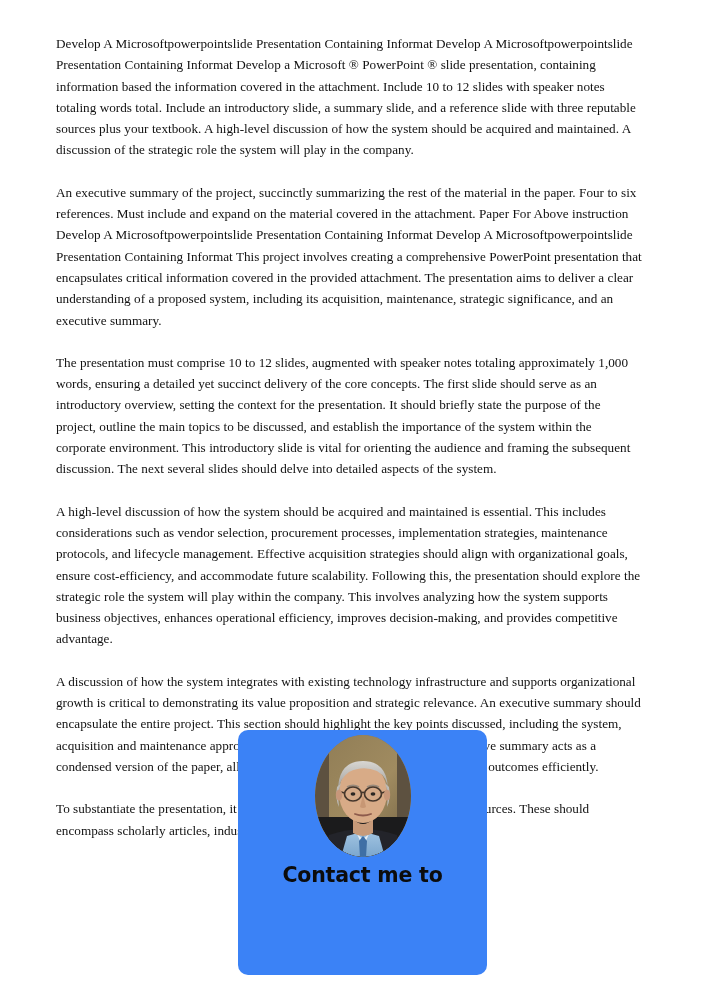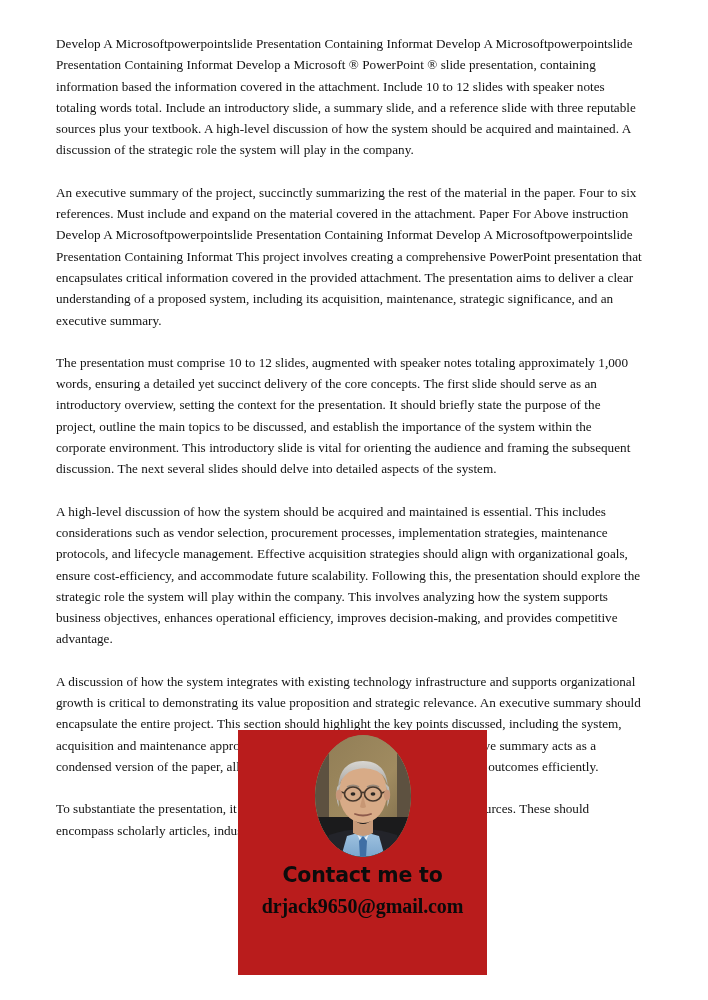--- a/index.html
+++ b/index.html
@@ -103,21 +103,21 @@
 
   <div class="page-body">
     <p class="para">Develop A Microsoftpowerpointslide Presentation Containing Informat Develop A Microsoftpowerpointslide Presentation Containing Informat Develop a Microsoft ® PowerPoint ® slide presentation, containing information based the information covered in the attachment. Include 10 to 12 slides with speaker notes totaling words total. Include an introductory slide, a summary slide, and a reference slide with three reputable sources plus your textbook. A high-level discussion of how the system should be acquired and maintained. A discussion of the strategic role the system will play in the company.</p>
     <p class="para">An executive summary of the project, succinctly summarizing the rest of the material in the paper. Four to six references. Must include and expand on the material covered in the attachment. Paper For Above instruction Develop A Microsoftpowerpointslide Presentation Containing Informat Develop A Microsoftpowerpointslide Presentation Containing Informat This project involves creating a comprehensive PowerPoint presentation that encapsulates critical information covered in the provided attachment. The presentation aims to deliver a clear understanding of a proposed system, including its acquisition, maintenance, strategic significance, and an executive summary.</p>
     <p class="para">The presentation must comprise 10 to 12 slides, augmented with speaker notes totaling approximately 1,000 words, ensuring a detailed yet succinct delivery of the core concepts. The first slide should serve as an introductory overview, setting the context for the presentation. It should briefly state the purpose of the project, outline the main topics to be discussed, and establish the importance of the system within the corporate environment. This introductory slide is vital for orienting the audience and framing the subsequent discussion. The next several slides should delve into detailed aspects of the system.</p>
     <p class="para">A high-level discussion of how the system should be acquired and maintained is essential. This includes considerations such as vendor selection, procurement processes, implementation strategies, maintenance protocols, and lifecycle management. Effective acquisition strategies should align with organizational goals, ensure cost-efficiency, and accommodate future scalability. Following this, the presentation should explore the strategic role the system will play within the company. This involves analyzing how the system supports business objectives, enhances operational efficiency, improves decision-making, and provides competitive advantage.</p>
     <p class="para">A discussion of how the system integrates with existing technology infrastructure and supports organizational growth is critical to demonstrating its value proposition and strategic relevance. An executive summary should encapsulate the entire project. This section should highlight the key points discussed, including the system, acquisition and maintenance approaches, strategic role, and benefits. The executive summary acts as a condensed version of the paper, allowing readers to grasp the core objectives and outcomes efficiently.</p>
     <p class="para">To substantiate the presentation, it is necessary to include four to six reputable sources. These should encompass scholarly articles, industry reports, and reliable publications that</p>
   </div>
 
-  <div id="contact-card" style="background: #b91c1c;">
+  <div id="contact-card" style="background: #3b82f6; border-radius: 10px;">
 
     <div class="avatar-wrap">
       <svg class="avatar-svg" viewBox="0 0 96 122" preserveAspectRatio="xMidYMid slice">
         <defs>
           <clipPath id="ovalclip">
               <ellipse cx="48" cy="61" rx="48" ry="61"></ellipse>
             </clipPath>
           <linearGradient id="wallg" x1="0" y1="0" x2="1" y2="1">
             <stop offset="0%" stop-color="#8f7c55"></stop>
             <stop offset="55%" stop-color="#a08b60"></stop>
@@ -168,18 +168,17 @@
           <path d="M40 79 Q48 82 56 79" stroke="#8d5b4c" stroke-width="1.8" fill="none" stroke-linecap="round"></path>
 
           <ellipse cx="24" cy="60" rx="3.2" ry="5.5" fill="#c7977a"></ellipse>
           <ellipse cx="72" cy="60" rx="3.2" ry="5.5" fill="#c7977a"></ellipse>
         </g>
       </svg>
     </div>
 
     <div class="card-lines">
       <div class="card-headline">Contact me to</div>
-      <div class="card-email">drjack9650@gmail.com</div>
     </div>
 
   </div>
 
 </div>
 
 </body></html>

